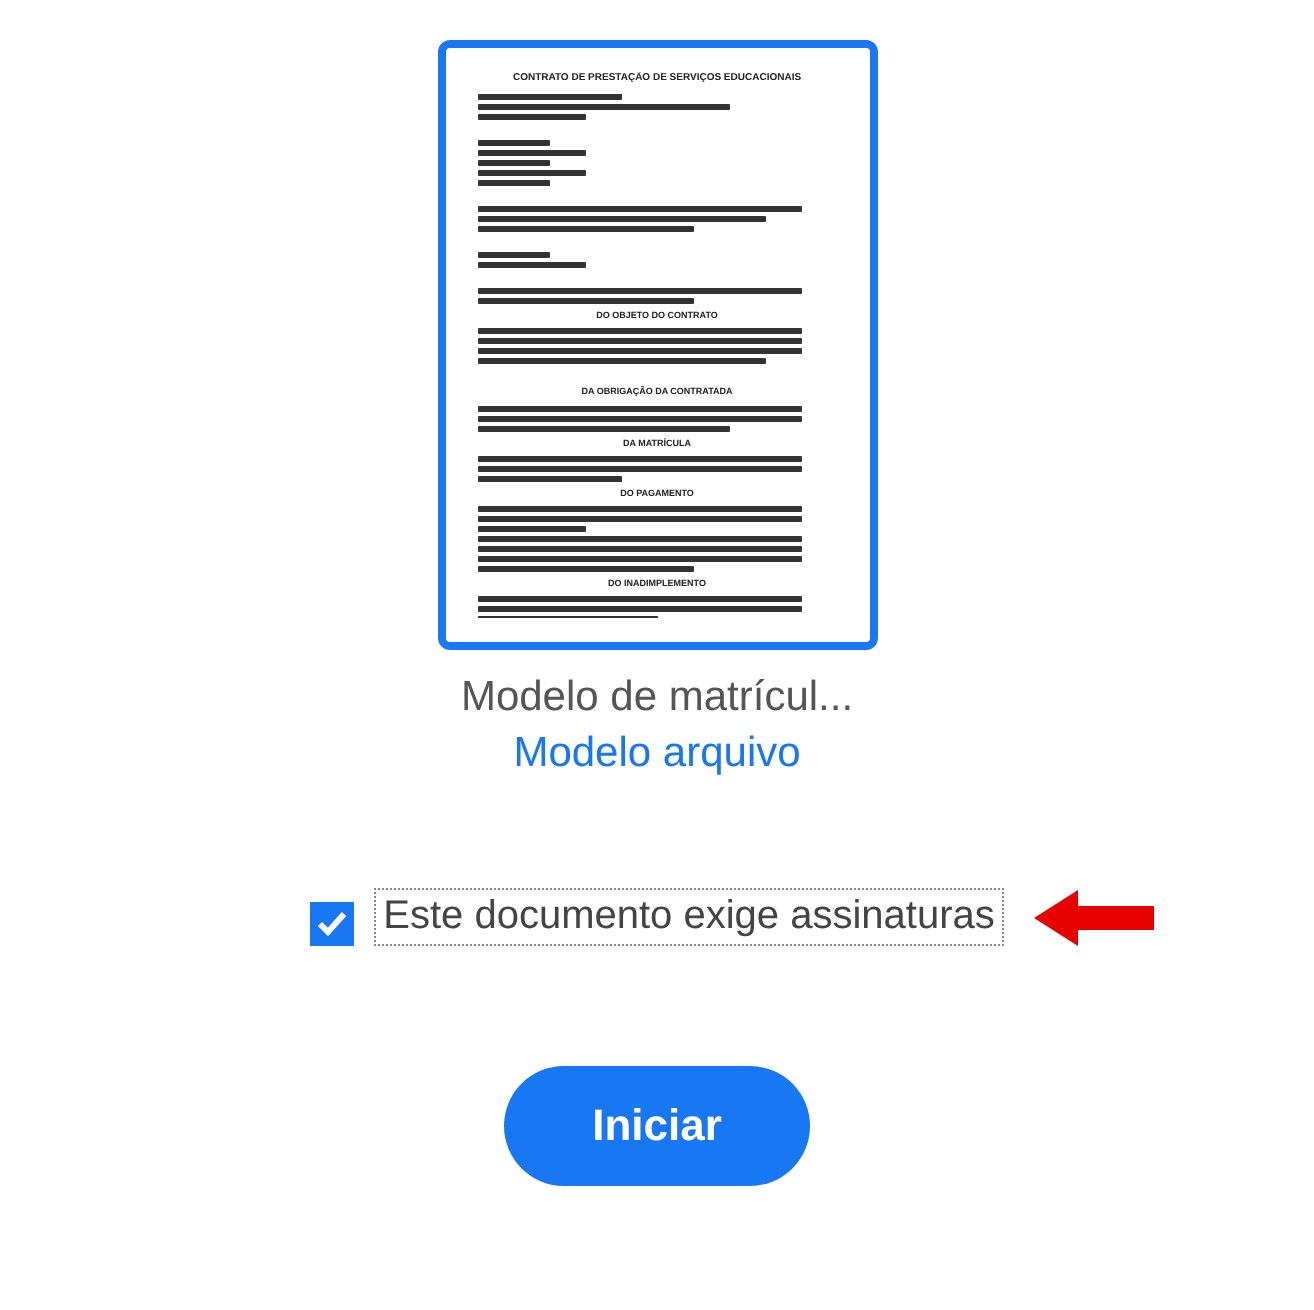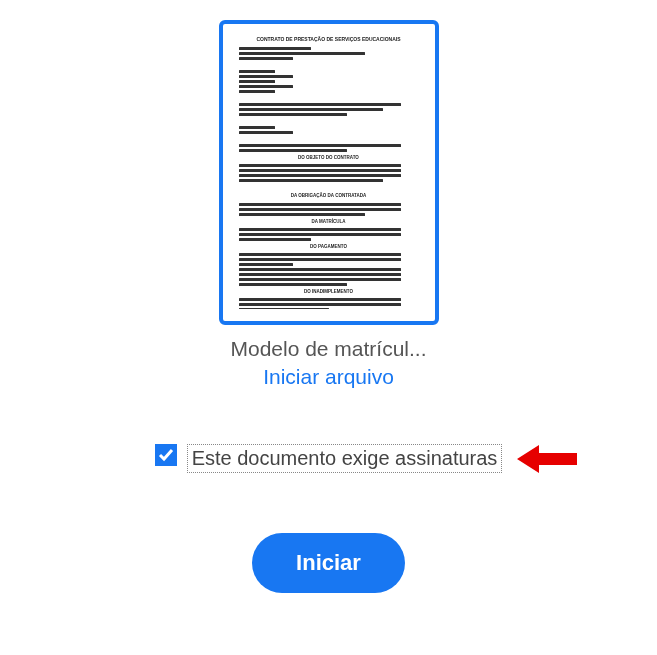--- a/index.html
+++ b/index.html
@@ -76,21 +76,21 @@
     }
     .change-file-link {
       font-size: 21px;
       color: #1877f2;
       margin-top: 4px;
       cursor: pointer;
     }
     .checkbox-row {
       margin-top: 55px;
       display: flex;
-      align-items: flex-start;
+      align-items: flex-end;
       gap: 10px;
       position: relative;
     }
     .checkbox {
       width: 22px;
       height: 22px;
       background: #1877f2;
       display: flex;
       align-items: center;
       justify-content: center;
@@ -183,21 +183,21 @@
     <div class="doc-line w60"></div>
     <div class="doc-section-title bold">DO INADIMPLEMENTO</div>
     <div class="doc-line w90"></div>
     <div class="doc-line w90"></div>
     <div class="doc-line w50"></div>
   </div>
 </div>
 
 <div class="file-name">Modelo de matrícul...</div>
 
-<div class="change-file-link">Iniciar arquivo</div>
+<div class="change-file-link">Modelo arquivo</div>
 
 <div class="checkbox-row">
   <div class="checkbox">
     <svg viewBox="0 0 16 16">
       <polyline points="2,8 6,12 14,3"></polyline>
     </svg>
   </div>
   <span class="checkbox-label">Este documento exige assinaturas</span>
   <div class="arrow">
     <svg viewBox="0 0 60 32">

